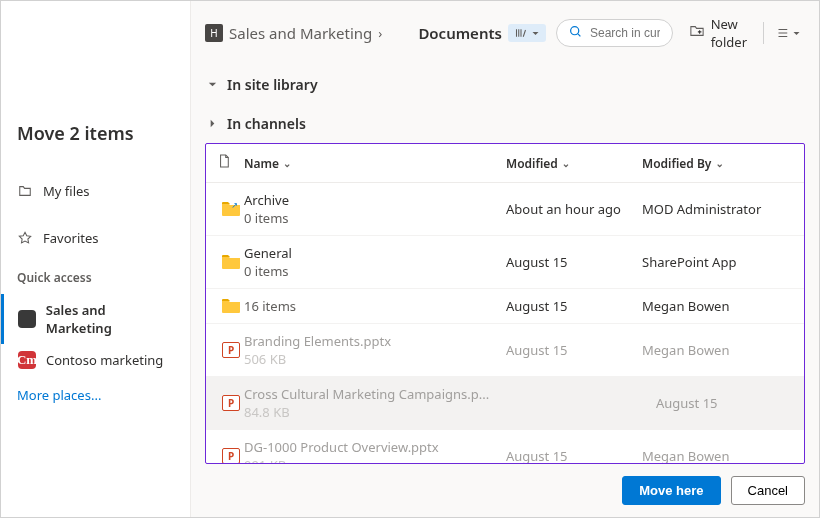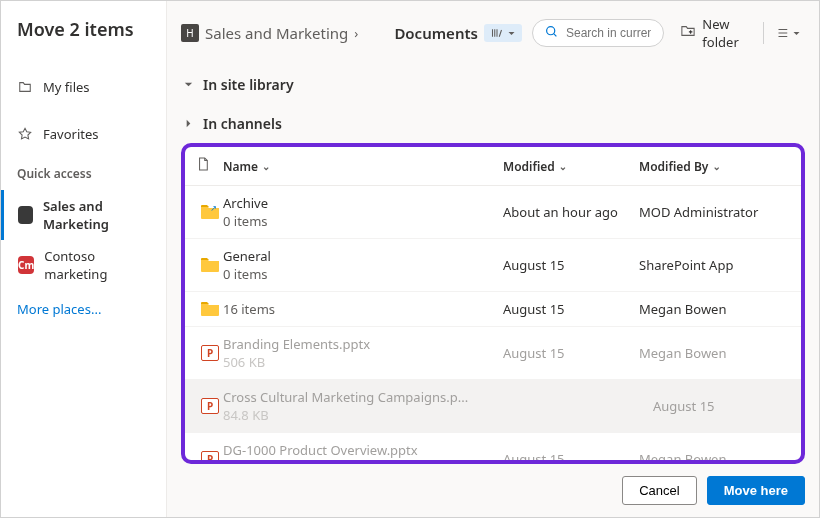--- a/index.html
+++ b/index.html
@@ -1,47 +1,47 @@
 <!DOCTYPE html>
 <html><head>
 <meta charset="utf-8">
 <style>
 * { box-sizing: border-box; margin: 0; padding: 0; }
 body { font-family: 'Segoe UI', system-ui, sans-serif; font-size: 13px; color: #323130; background: #fff; width: 820px; height: 518px; overflow: hidden; border: 1px solid #d1d1d1; }
 .app { display: flex; height: 100%; }
 
-.sidebar { width: 166px; border-right: 1px solid #edebe9; padding: 16px 0 0 0; display: flex; flex-direction: column; }
+.sidebar { width: 190px; border-right: 1px solid #edebe9; padding: 16px 0 0 0; display: flex; flex-direction: column; justify-content: center; }
 .sidebar h1 { font-size: 18px; font-weight: 600; padding: 0 16px 16px; }
 .nav-item { display: flex; align-items: center; padding: 8px 16px; cursor: pointer; gap: 10px; font-size: 13px; margin-top: 13px; }
 .nav-icon { width: 16px; height: 16px; display: flex; align-items: center; justify-content: center; color: #605e5c; }
 .quick-access-label { font-size: 12px; font-weight: 600; color: #605e5c; padding: 14px 16px 8px; }
 .qa-item { display: flex; align-items: center; padding: 7px 16px 7px 14px; cursor: pointer; gap: 10px; font-size: 13px; border-left: 3px solid transparent; }
 .qa-item.selected { font-weight: 600; border-left-color: #0078d4; }
-.qa-icon { width: 18px; height: 18px; border-radius: 4px; display: flex; align-items: center; justify-content: center; color: #fff; font-size: 10px; font-weight: 700; }
+.qa-icon { width: 18px; height: 18px; border-radius: 4px; display: flex; align-items: center; justify-content: center; color: #fff; font-size: 13px; font-weight: 700; font-family: Liberation Serif, serif; }
 .more-link { color: #0078d4; font-size: 13px; padding: 10px 16px; cursor: pointer; }
 
 .main { flex: 1; display: flex; flex-direction: column; background: #faf9f8; min-width: 0; }
 .topbar { display: flex; align-items: center; padding: 10px 14px; gap: 10px; }
 .breadcrumb { display: flex; align-items: center; gap: 6px; flex: 0 0 auto; }
 .bc-icon { width: 18px; height: 18px; background: #484644; color: #fff; display: flex; align-items: center; justify-content: center; font-size: 10px; border-radius: 2px; }
 .bc-text { color: #605e5c; font-size: 15px; }
 .bc-text.current { font-weight: 600; color: #323130; margin-left: 30px; }
 .bc-sep { color: #605e5c; }
 .lib-sel { display: flex; align-items: center; padding: 3px 6px; background: #deecf9; border-radius: 3px; gap: 3px; color: #605e5c; }
 .search-box { margin-left: auto; display: flex; align-items: center; background: #fff; border: 1px solid #d1d1d1; border-radius: 16px; padding: 4px 12px; gap: 8px; width: 168px; }
 .search-box input { border: none; outline: none; font-size: 12px; width: 100%; }
 .search-icon { color: #0078d4; }
 .new-folder-btn { display: flex; align-items: center; gap: 6px; font-size: 13px; cursor: pointer; padding: 4px 6px; color: #323130; }
 .view-btn { display: flex; align-items: center; gap: 2px; color: #605e5c; cursor: pointer; padding: 4px; border-left: 1px solid #d1d1d1; padding-left: 10px; }
 
 .sections { padding: 0 14px; }
 .section-head { display: flex; align-items: center; gap: 8px; padding: 10px 0; font-weight: 600; font-size: 14px; cursor: pointer; }
 .chevron { width: 14px; height: 14px; display: flex; align-items: center; justify-content: center; color: #605e5c; }
 
-.file-list { background: #fff; border-radius: 10px; border: 4px solid #6d28d9; overflow: hidden; flex: 1; margin: 0 14px; display: flex; flex-direction: column; min-height: 0; }
+.file-list { background: #fff; border-radius: 2px; border: 1px solid #6d28d9; overflow: hidden; flex: 1; margin: 0 14px; display: flex; flex-direction: column; min-height: 0; }
 .list-header { display: flex; padding: 10px 12px; font-size: 12px; font-weight: 600; color: #323130; border-bottom: 1px solid #edebe9; }
 .col-icon { width: 26px; }
 .col-name { flex: 1; display: flex; align-items: center; gap: 4px; }
 .col-mod { width: 136px; display: flex; align-items: center; gap: 4px; }
 .col-modby { width: 150px; display: flex; align-items: center; gap: 4px; }
 .sort-caret { color: #605e5c; font-size: 10px; }
 .list-body { flex: 1; overflow-y: auto; }
 .row { display: flex; align-items: center; padding: 8px 12px; border-bottom: 1px solid #f3f2f1; }
 .row.disabled { color: #a19f9d; }
 .row.highlight { background: #f3f2f1; }
@@ -259,17 +259,17 @@
               <span class="name-primary">DG-1000 Product Overview.pptx</span>
               <span class="name-sub">991 KB</span>
             </div>
     <div class="mod-cell">August 15</div>
     <div class="modby-cell">Megan Bowen</div>
           </div>
         </div>
     </div>
 
     <div class="footer">
+      <button class="btn primary">Move here</button>
       <button class="btn">Cancel</button>
-      <button class="btn primary">Move here</button>
     </div>
   </main>
 </div>
 
 </body></html>

